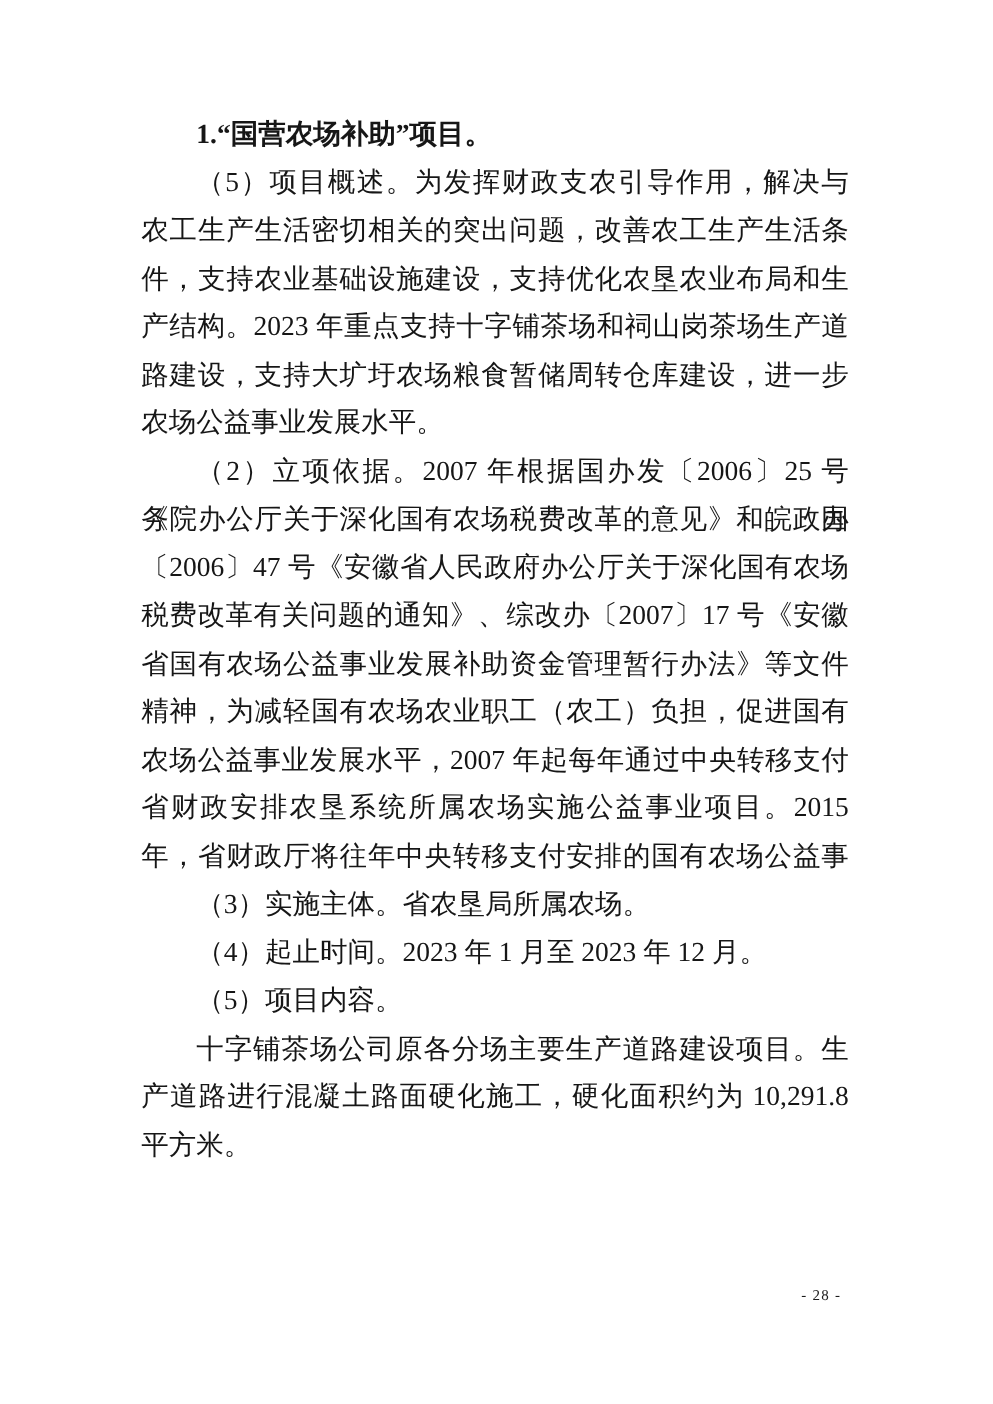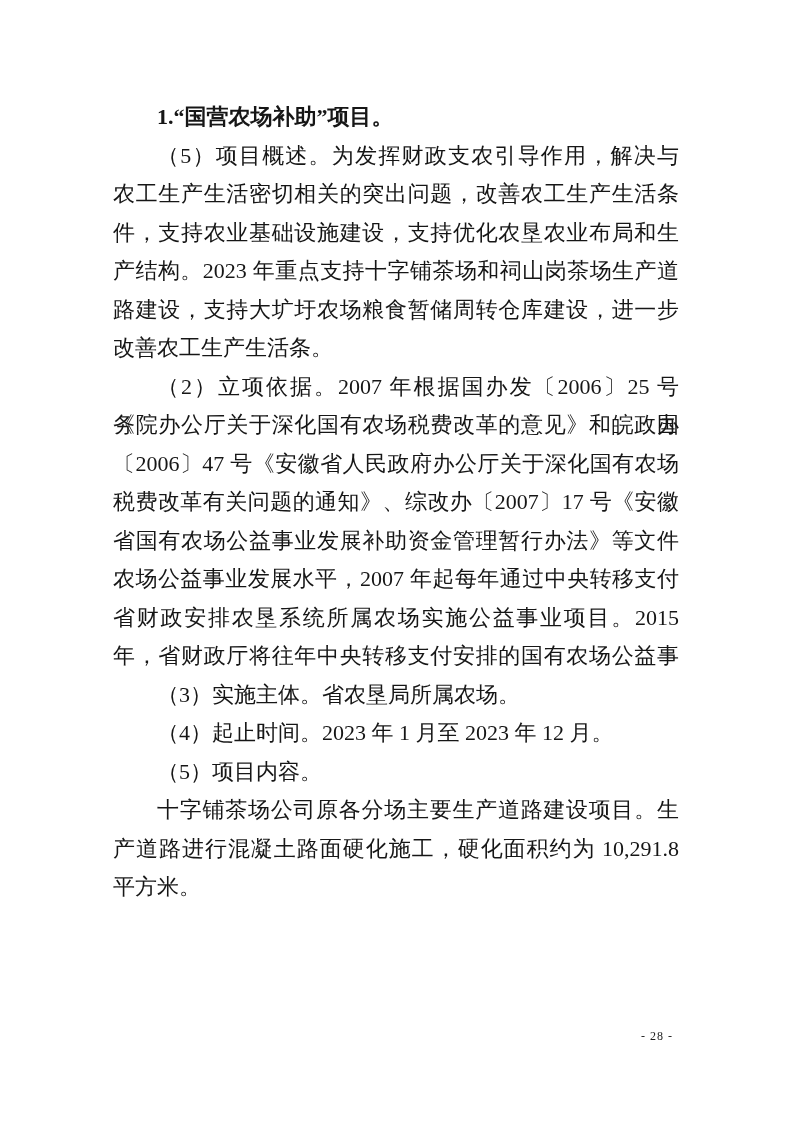--- a/index.html
+++ b/index.html
@@ -12,21 +12,21 @@
     width: 794px;
     height: 1123px;
     background: #ffffff;
     overflow: hidden;
     font-family: "Liberation Serif", "DejaVu Serif", serif;
     color: #161616;
   }
   .content {
     position: absolute;
     left: 113px;
-    top: 98px;
+    top: 88px;
     width: 566px;
   }
   .line {
     font-size: 22px;
     line-height: 38.5px;
     height: 38.5px;
     white-space: normal;
     text-align: left;
     overflow: visible;
   }
@@ -55,26 +55,27 @@
 <body>
 
 <div class="page">
   <main class="content" id="doc-body">
       <div class="line indent bold">1.“国营农场补助”项目。</div>
       <div class="line justify indent">（5）项目概述。为发挥财政支农引导作用，解决与</div>
       <div class="line justify">农工生产生活密切相关的突出问题，改善农工生产生活条</div>
       <div class="line justify">件，支持农业基础设施建设，支持优化农垦农业布局和生</div>
       <div class="line justify">产结构。2023 年重点支持十字铺茶场和祠山岗茶场生产道</div>
       <div class="line justify">路建设，支持大圹圩农场粮食暂储周转仓库建设，进一步</div>
-      <div class="line">改善农工生产生活条。</div>
+      <div class="line">农场公益事业发展水平。</div>
       <div class="line justify indent">（2）立项依据。2007 年根据国办发〔2006〕25 号《国</div>
       <div class="line justify">务院办公厅关于深化国有农场税费改革的意见》和皖政办</div>
       <div class="line justify">〔2006〕47 号《安徽省人民政府办公厅关于深化国有农场</div>
       <div class="line justify">税费改革有关问题的通知》、综改办〔2007〕17 号《安徽</div>
       <div class="line justify">省国有农场公益事业发展补助资金管理暂行办法》等文件</div>
+      <div class="line justify">精神，为减轻国有农场农业职工（农工）负担，促进国有</div>
       <div class="line justify">农场公益事业发展水平，2007 年起每年通过中央转移支付</div>
       <div class="line justify">省财政安排农垦系统所属农场实施公益事业项目。2015</div>
       <div class="line justify">年，省财政厅将往年中央转移支付安排的国有农场公益事</div>
       <div class="line indent">（3）实施主体。省农垦局所属农场。</div>
       <div class="line indent">（4）起止时间。2023 年 1 月至 2023 年 12 月。</div>
       <div class="line indent">（5）项目内容。</div>
       <div class="line justify indent">十字铺茶场公司原各分场主要生产道路建设项目。生</div>
       <div class="line justify">产道路进行混凝土路面硬化施工，硬化面积约为 10,291.8</div>
       <div class="line">平方米。</div>
     </main>

